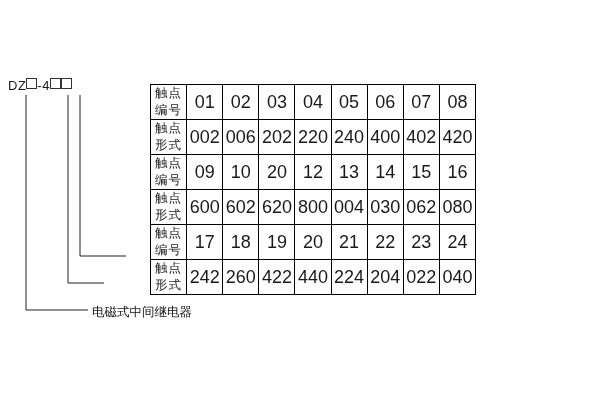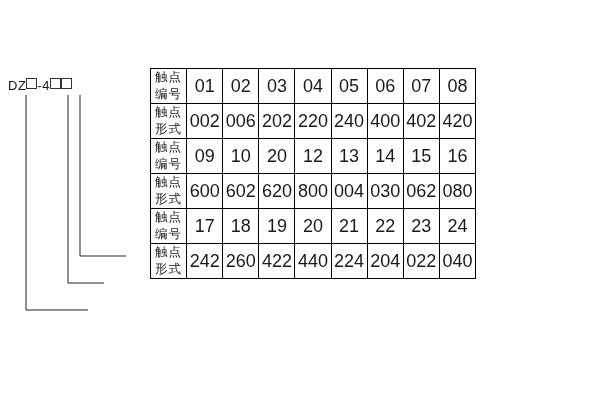--- a/index.html
+++ b/index.html
@@ -45,21 +45,21 @@
     left: 0;
     top: 0;
     width: 600px;
     height: 400px;
   }
 
   
   .table-wrap {
     position: absolute;
     left: 138px;
-    top: 68px;
+    top: 84px;
     margin-left: 12px;
   }
   table.contacts {
     border-collapse: collapse;
     font-size: 12px;
     font-family: "Liberation Sans", sans-serif;
   }
   table.contacts td {
     border: 1px solid #000;
     text-align: center;
@@ -173,14 +173,15 @@
           <td class="cell">440</td>
           <td class="cell">224</td>
           <td class="cell">204</td>
           <td class="cell">022</td>
           <td class="cell">040</td>
         </tr>
       </tbody>
     </table>
   </div>
 
+  <div class="note note-3">电磁式中间继电器</div>
 
 </div>
 
 </body></html>

